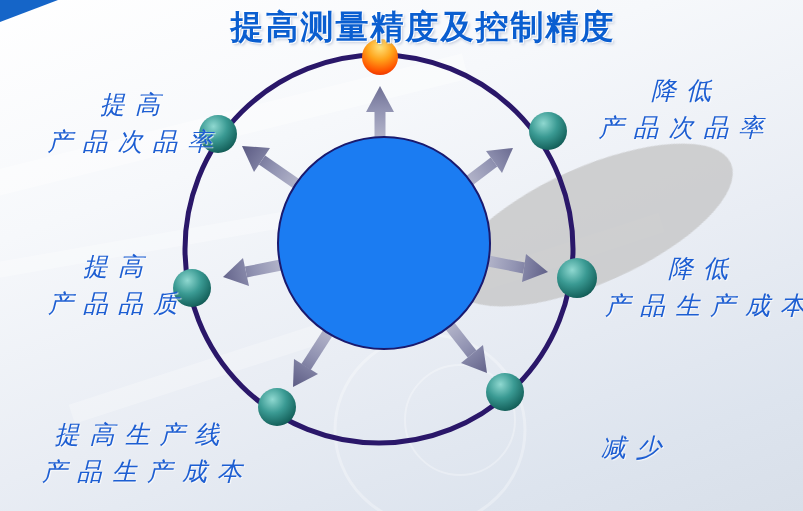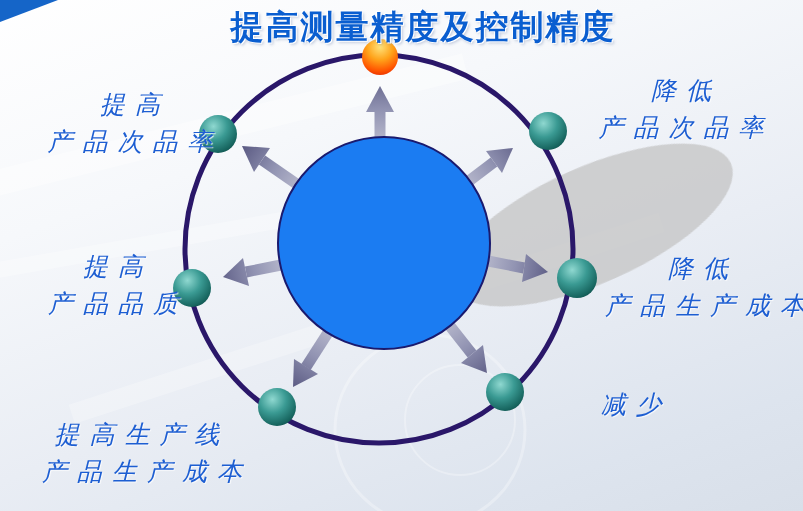--- a/index.html
+++ b/index.html
@@ -28,21 +28,21 @@
     text-align:center;white-space:nowrap;
     text-shadow:1px 1px 1px rgba(255,255,255,.8);
   }
   .ring-label .l2{letter-spacing:10px;}
   .ring-label .l1{letter-spacing:10px;}
   #label-top-left    {left:35px;  top:86px;  width:200px;}
   #label-top-right   {left:571px; top:72px;  width:230px;}
   #label-left        {left:22px;  top:248px; width:192px;}
   #label-right       {left:605px; top:250px; width:196px;}
   #label-bottom-left {left:42px;  top:416px; width:200px;}
-  #label-bottom-right{left:490px; top:386px; width:292px;}
+  #label-bottom-right{left:490px; top:429px; width:292px;}
 </style>
 </head>
 <body>
 
 <div id="slide">
 
   <svg id="diagram-svg" width="803" height="511" viewBox="0 0 803 511">
     <defs>
       <radialGradient id="arrowGrad" gradientUnits="userSpaceOnUse" cx="384" cy="243" r="185">
         <stop offset="0%" stop-color="#dcdde6"></stop>

